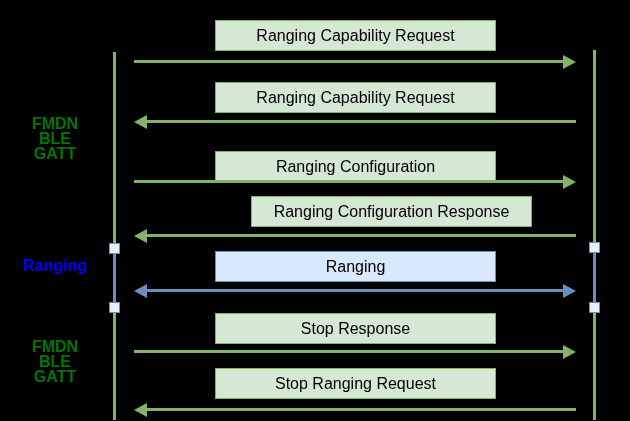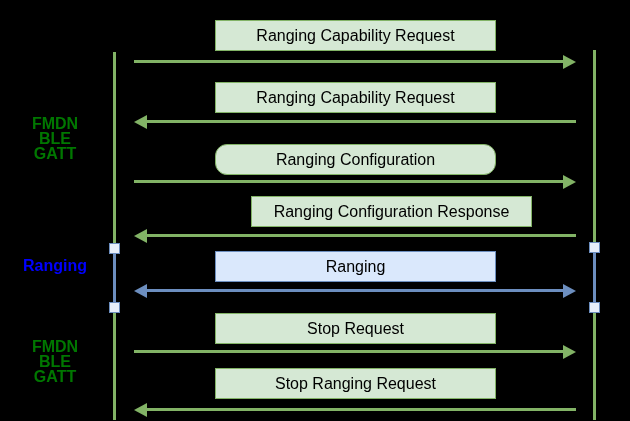--- a/index.html
+++ b/index.html
@@ -76,21 +76,21 @@
   </div>
 
   <div class="msg-box green" style="top:82px;">
     <span>Ranging Capability Request</span>
   </div>
   <div class="arrow dir-left" style="top:115px;">
     <div class="line"></div>
     <div class="head left"></div>
   </div>
 
-  <div class="msg-box green" style="top:144px;border-radius:12px;">
+  <div class="msg-box green" style="top:151px;">
     <span>Ranging Configuration</span>
   </div>
   <div class="arrow dir-right" style="top:175px;">
     <div class="line"></div>
     <div class="head right"></div>
   </div>
 
   <div class="msg-box green" style="top:196px;margin-left:36px;">
     <span>Ranging Configuration Response</span>
   </div>
@@ -108,21 +108,21 @@
   <div class="arrow blue dir-both" style="top:284px;">
     <div class="line"></div>
     <div class="head left"></div>
     <div class="head right"></div>
   </div>
 
   <div class="activation" style="left:109px; top:302px;"></div>
   <div class="activation" style="left:589px; top:302px;"></div>
 
   <div class="msg-box green" style="top:313px;">
-    <span>Stop Request</span>
+    <span>Stop Response</span>
   </div>
   <div class="arrow dir-right" style="top:345px;">
     <div class="line"></div>
     <div class="head right"></div>
   </div>
 
   <div class="msg-box green" style="top:368px;">
     <span>Stop Ranging Request</span>
   </div>
   <div class="arrow dir-left" style="top:403px;">

